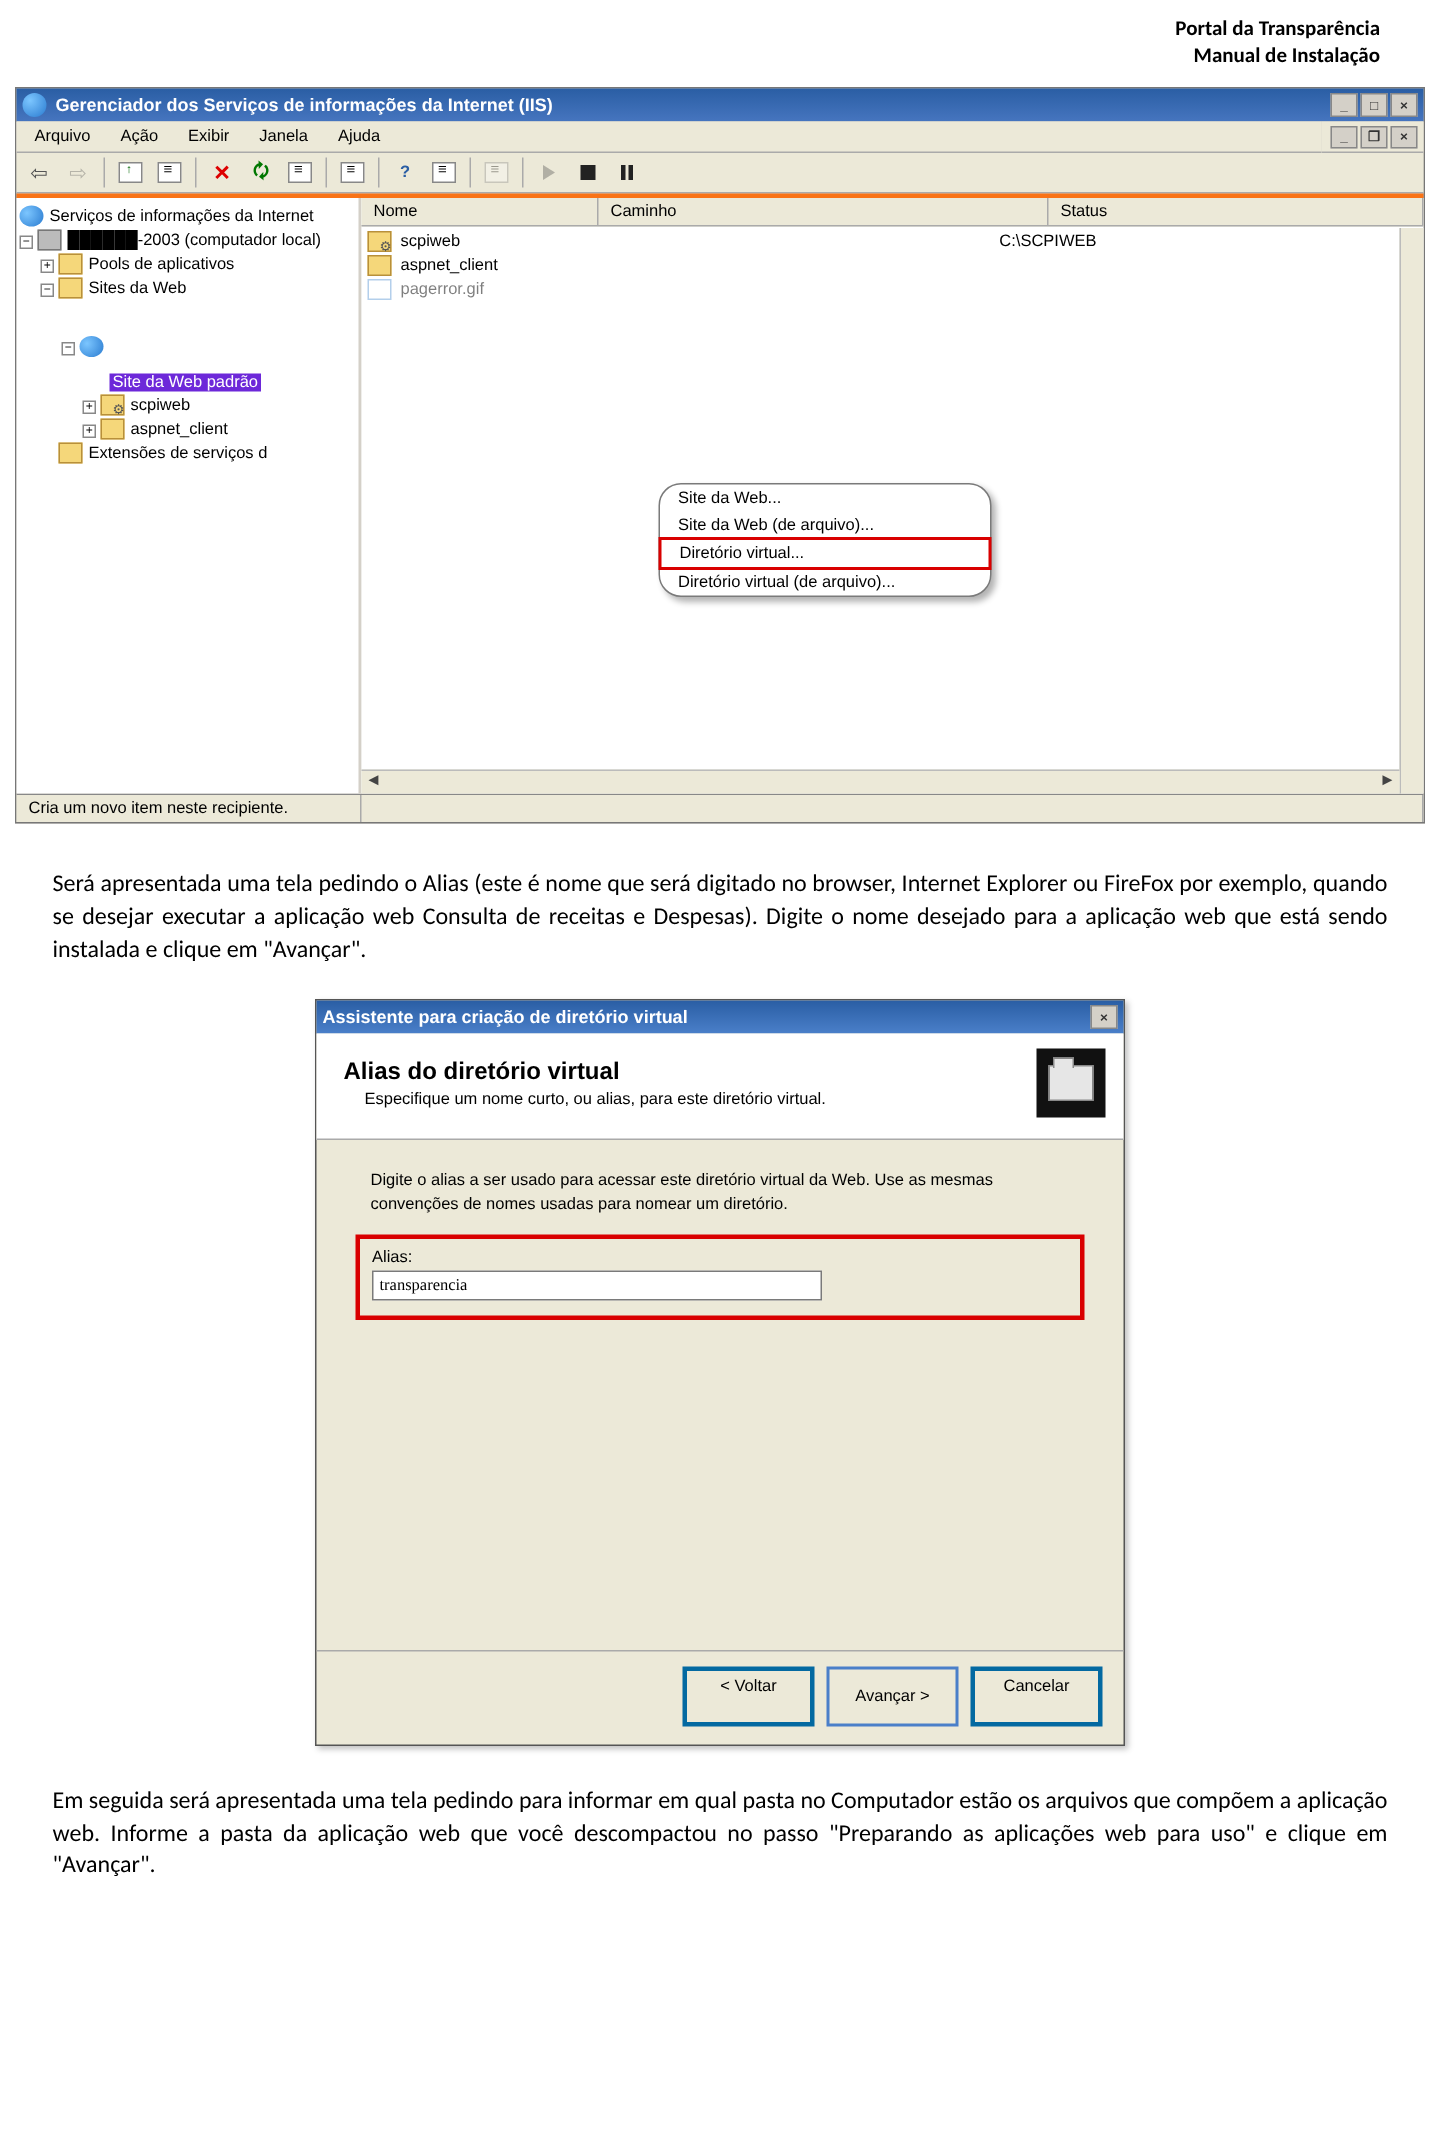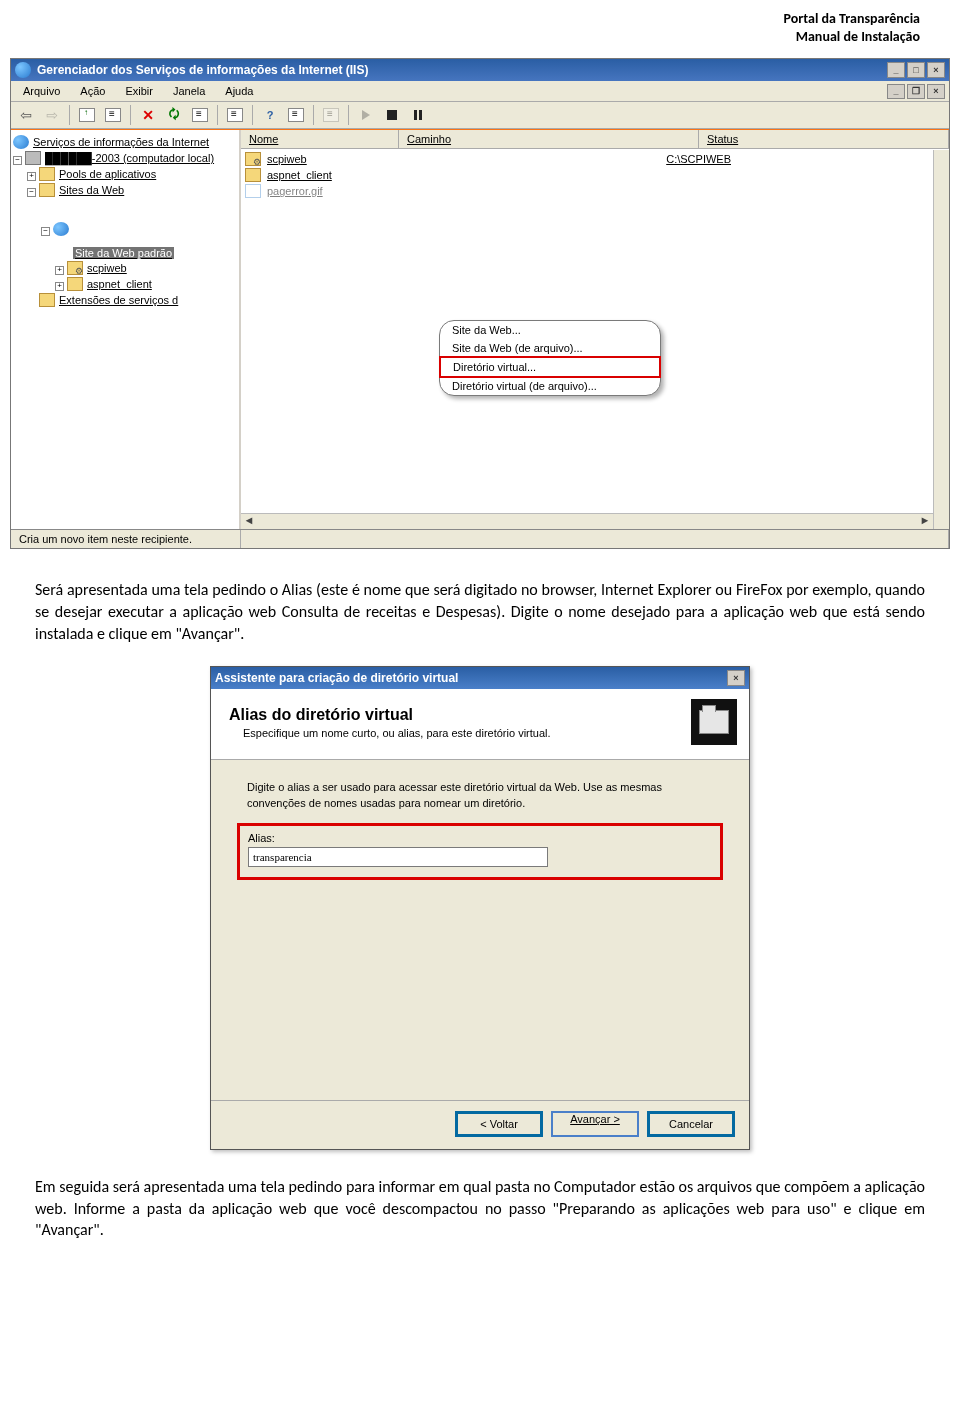--- a/index.html
+++ b/index.html
@@ -30,32 +30,32 @@
   .icon-props { width:16px; height:14px; background:#fff; border:1px solid #888; position:relative;}
   .icon-props::after{content:"≡"; font-size:10px; position:absolute; left:3px; top:-1px;}
   .icon-del { color:#d00; font-weight:bold; font-size:14px;}
   .icon-refresh { color:#070; font-weight:bold; font-size:12px;}
   .icon-play { width:0;height:0;border-left:8px solid #444;border-top:5px solid transparent;border-bottom:5px solid transparent;}
   .icon-stop { width:10px;height:10px;background:#222;}
   .icon-pause { display:flex; gap:2px;}
   .icon-pause span{width:3px;height:10px;background:#222;display:block;}
   .ghost { opacity: .35; }
   
-  .panes { display: flex; height: 400px; border-top: 1px solid #f97316; text-decoration: underline; }
+  .panes { display: flex; height: 400px; border-top: 3px solid #f97316; }
   .tree-pane { width: 230px; background: #fff; border-right: 2px solid #d4d0c8; padding: 4px 2px; overflow: hidden; }
   .tree-pane .row { display: flex; align-items: center; white-space: nowrap; padding: 1px 0; }
   .tw { display:inline-block; width:12px; text-align:center; }
   .exp { width:9px;height:9px;border:1px solid #888;display:inline-flex;align-items:center;justify-content:center;font-size:8px;line-height:8px;margin-right:3px;background:#fff;}
   .nodeicon { width:16px;height:14px; margin-right:4px; display:inline-block;}
   .ico-iis { background: radial-gradient(circle at 5px 5px,#7cc6ff,#2a7bd0); border-radius:50%; height:14px;}
   .ico-server { background:#bbb; border:1px solid #777;}
   .ico-folder { background:#f5d77a; border:1px solid #b8903a;}
   .ico-gear { background:#f5d77a; border:1px solid #b8903a; position:relative;}
   .ico-gear::after{content:"⚙";font-size:9px;position:absolute;right:-1px;bottom:-2px;color:#555;}
-  .tree-selected { background:#737373; color:#fff; padding:0 2px;margin-top:48px;}
+  .tree-selected { background:#6d28d9; color:#fff; padding:0 2px;margin-top:48px;}
   
   .list-pane { flex: 1; background: #fff; position: relative; }
   .list-headers { display:flex; background:#ece9d8; border-bottom:1px solid #aaa; }
   .list-headers div { border-right:1px solid #aaa; padding:3px 8px; }
   .lh1 { width:158px;} .lh2 { width:300px;} .lh3 { flex:1;}
   .list-rows { padding: 2px 0; }
   .list-row { display:flex; align-items:center; padding:1px 4px;}
   .list-row .nodeicon { margin-right:6px;}
   .li1 { width:186px; display:flex; align-items:center;} .li2 { width:300px;text-align:right;}
   .ico-htm { background:#fff; border:1px solid #6aa0d8;}
@@ -85,21 +85,21 @@
   .wiz-head-icon { width:46px; height:46px; background:#111; display:flex; align-items:center; justify-content:center;}
   .wiz-folder { width:30px; height:24px; background:#e6e6e6; border:1px solid #888; position:relative;}
   .wiz-folder::before{content:""; position:absolute; top:-6px; left:2px; width:12px; height:6px; background:#e6e6e6; border:1px solid #888; border-bottom:none;}
   .wiz-body { padding: 20px 36px 12px 36px; min-height: 340px;}
   .wiz-body .desc { margin-bottom: 18px; line-height:1.4;}
   .wiz-body label { display:block; margin-bottom:3px;}
   .wiz-redbox { border:3px solid #d90000; padding:6px 8px 10px 8px; margin:-6px -10px 0 -10px;}
   .wiz-input { width: 300px; padding:3px 4px; border:1px solid #7a7a7a; background:#fff; font-family:Tahoma; font-size:11px;}
   .wiz-buttons { display:flex; justify-content:flex-end; gap:8px; padding:10px 14px 12px 0; border-top:1px solid #aaa;}
   .wiz-btn { min-width:88px; padding:4px 10px; background:#ece9d8; border:3px solid #0369a1; font-size:11px; text-align:center;}
-  .wiz-btn-default { border:2px solid #4a7fc9; padding:0 9px;text-decoration:underline;}
+  .wiz-btn-default { border:2px solid #4a7fc9; padding:12px 9px;}
   
   .body-text2 { font-family: Calibri, Arial, sans-serif; font-size: 16px; padding: 26px 35px 10px 35px; line-height: 1.35; text-align: justify;}
 </style>
 </head>
 <body>
 
 <div class="page-header">
   <div>Portal da Transparência</div>
   <div>Manual de Instalação</div>
 </div>

